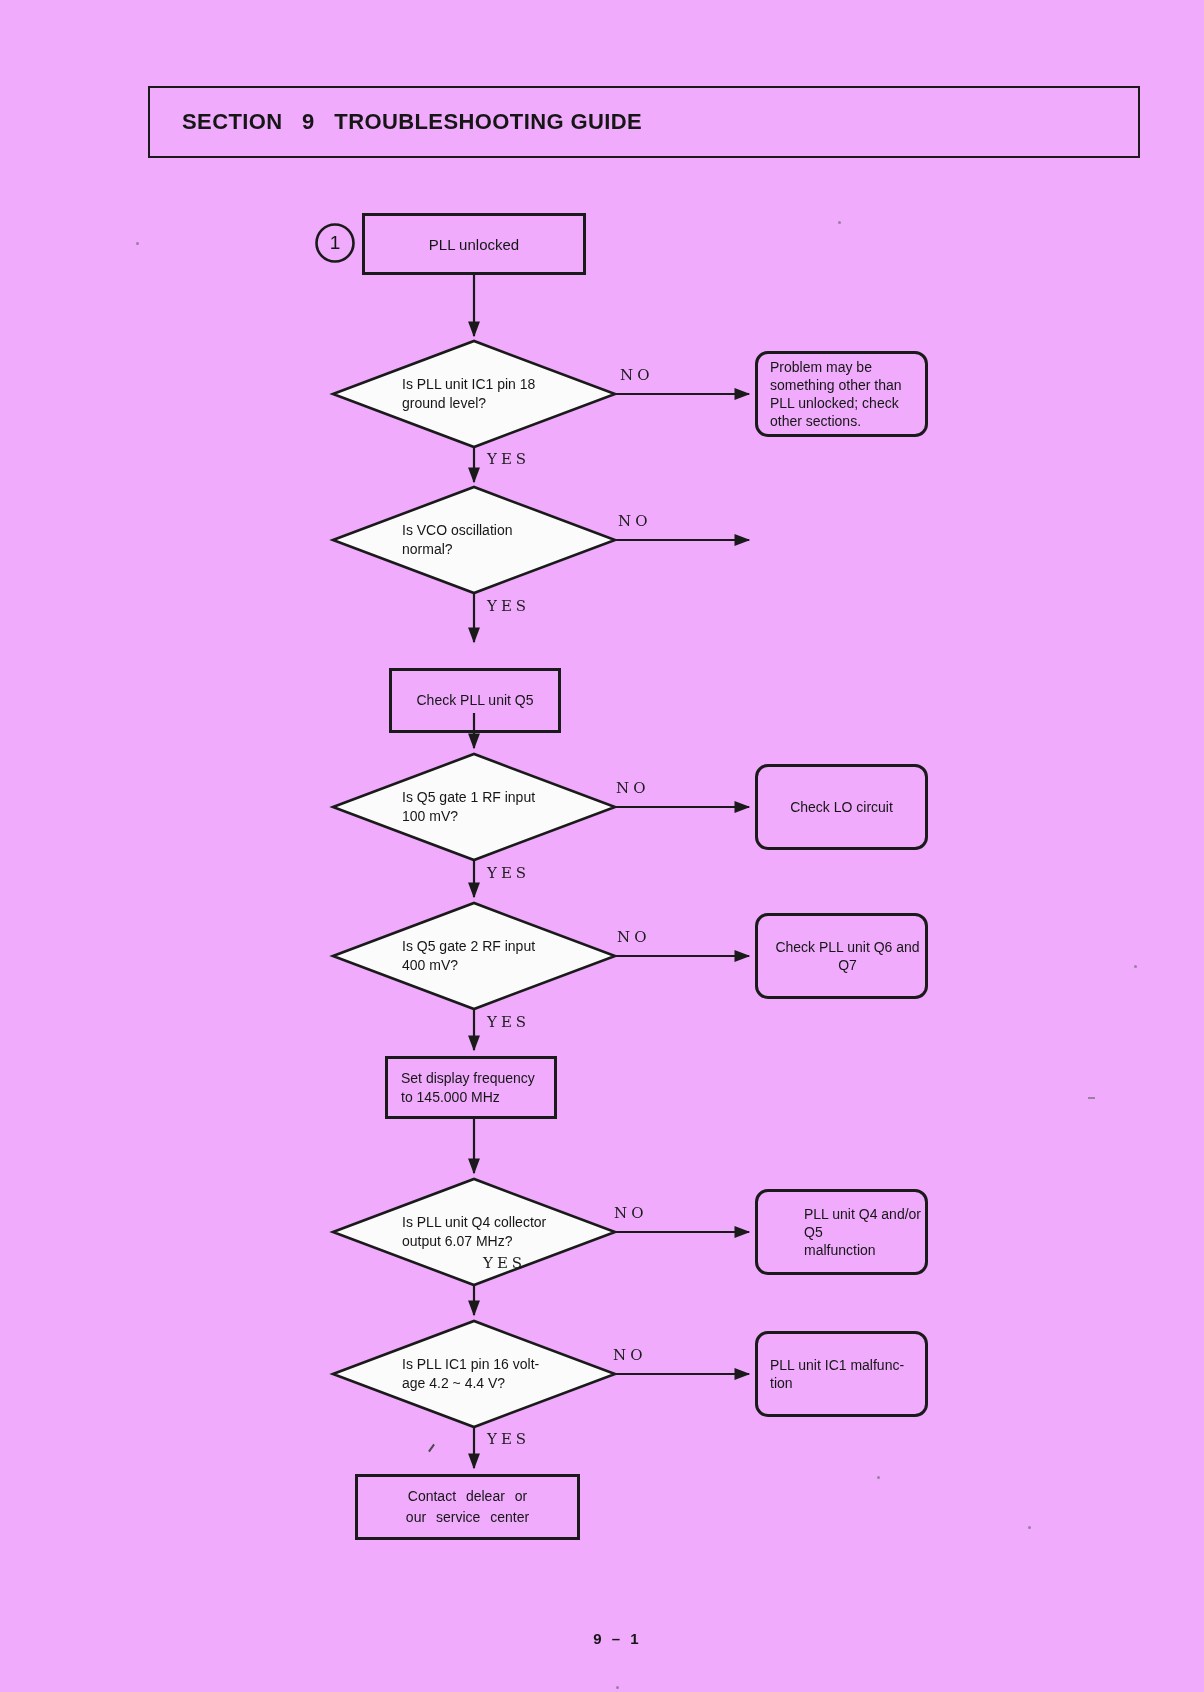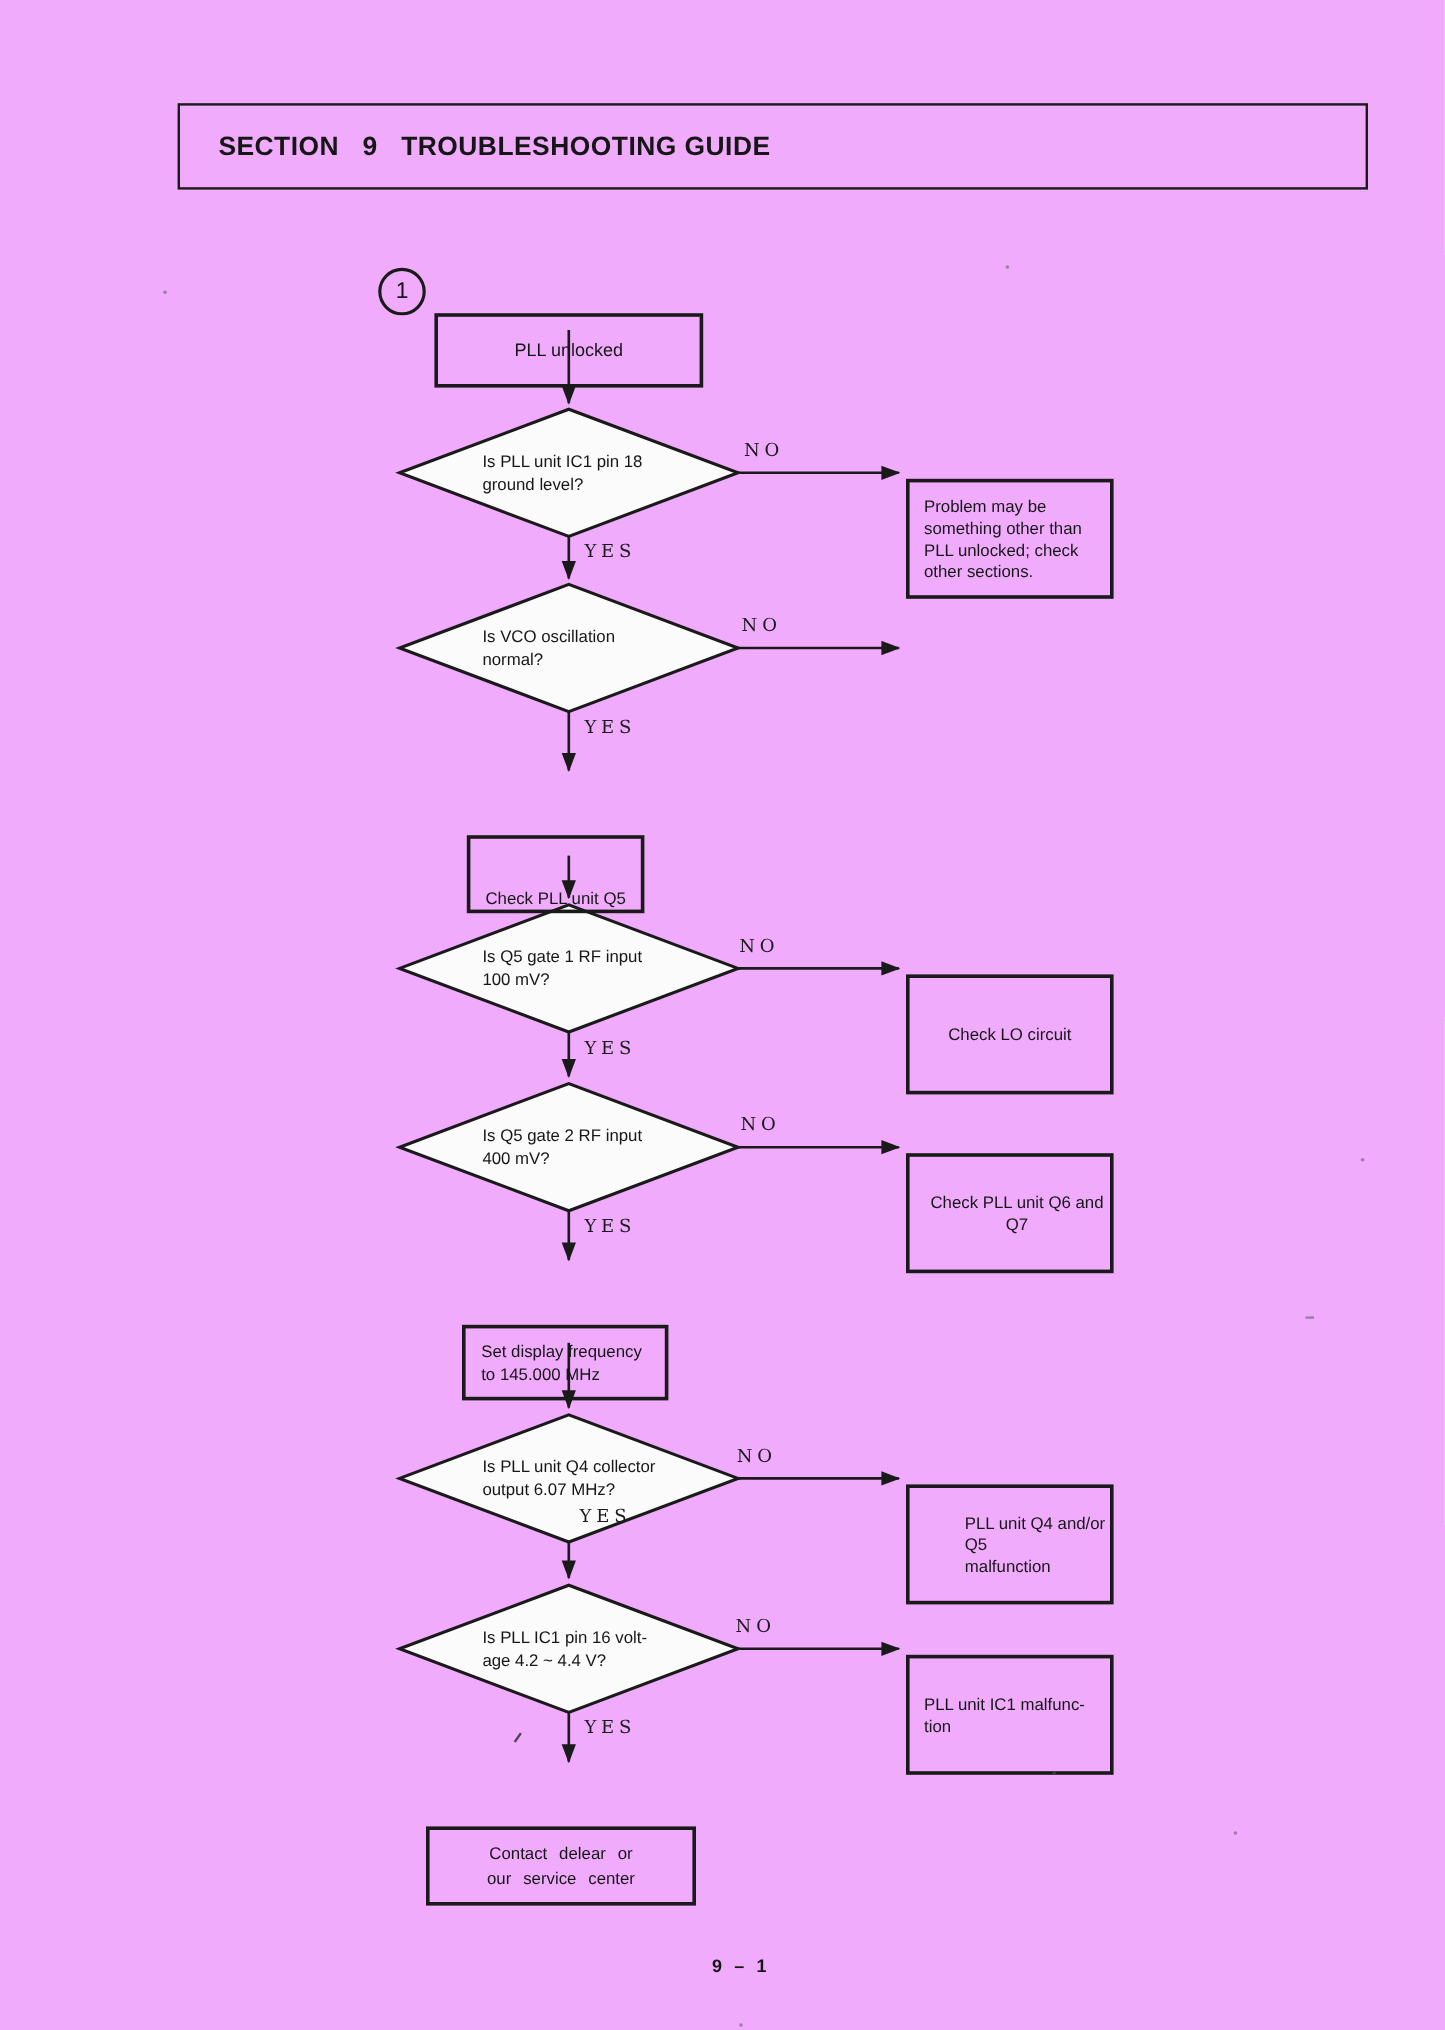--- a/index.html
+++ b/index.html
@@ -5,40 +5,40 @@
   html,body{margin:0;padding:0;background:#e8e8e8;}
   .page{
     position:relative; width:1204px; height:1692px; margin:0 auto;
     background:#f0abfc; color:#161616;
     font-family:"Liberation Sans", sans-serif; overflow:hidden;
   }
   .chart-layer{position:absolute; left:0; top:0;}
   .box{
     position:absolute; box-sizing:border-box; border:3px solid #1a1a1a;
     display:flex; flex-direction:column; justify-content:center;
-    font-size:14px; line-height:19px; white-space:pre-line; background:transparent;margin-top:48px;
+    font-size:14px; line-height:19px; white-space:pre-line; background:transparent;
   }
   .title-box{
     position:absolute; box-sizing:border-box; border:2.5px solid #1a1a1a;
     left:148px; top:86px; width:992px; height:72px;
     display:flex; align-items:center;
   }
   .title-box .title{
     padding-left:32px; font-size:22px; font-weight:bold;
     letter-spacing:0.4px; white-space:pre;
   }
   .q{
     position:absolute; left:402px; width:190px;
     font-size:14px; line-height:19px; white-space:pre-line; text-align:left;
   }
   .lab{
     position:absolute; font-family:"DejaVu Serif", serif;
     font-size:15px; letter-spacing:4px; color:#1b1b1b;
   }
-  .rbox{ left:755px; width:173px; height:100px; padding-left:12px; line-height:18px; }
+  .rbox{ left:755px; width:173px; height:86px; padding-left:12px; line-height:18px;border-radius:13px; }
   .rbox.centered{ padding-left:0; align-items:center; }
   .pbox{ align-items:center; }
   .pbox.leftalign{ align-items:flex-start; padding-left:13px; }
   .start-box{ left:362px; top:213px; width:224px; height:62px; font-size:15px; }
   .end-box{
     left:355px; top:1474px; width:225px; height:66px;
     align-items:center; word-spacing:6px; font-size:14px; line-height:21px;
   }
   .circle-num{
     position:absolute; left:325px; top:231px; width:20px; height:24px;
@@ -126,21 +126,21 @@
   <div class="lab" style="left:483px; top:1254px;">YES</div>
   <div class="lab" style="left:487px; top:1430px;">YES</div>
 
   <div class="lab" style="left:620px; top:366px;">NO</div>
   <div class="lab" style="left:618px; top:512px;">NO</div>
   <div class="lab" style="left:616px; top:779px;">NO</div>
   <div class="lab" style="left:617px; top:928px;">NO</div>
   <div class="lab" style="left:614px; top:1204px;">NO</div>
   <div class="lab" style="left:613px; top:1346px;">NO</div>
 
-  <div class="box pbox" style="left:389px; top:648px; width:148px; height:65px;justify-content:flex-end;">
+  <div class="box pbox" style="left:389px; top:668px; width:172px; height:65px;">
     <span>Check PLL unit Q5</span>
   </div>
   <div class="box pbox leftalign" style="left:385px; top:1056px; width:172px; height:63px;">
     <span>Set display frequency
 to 145.000 MHz</span>
   </div>
 
   <div class="box rbox" style="top:351px;">
     <span>Problem may be
 something other than

